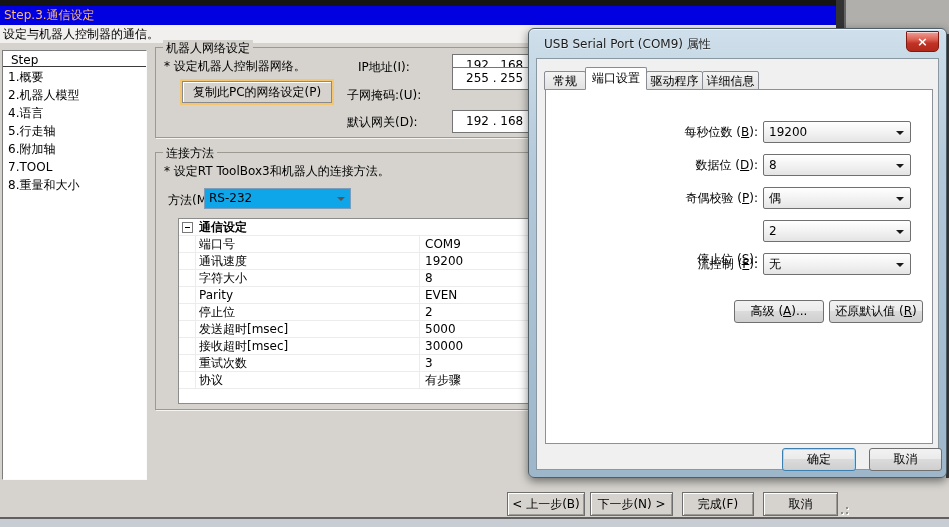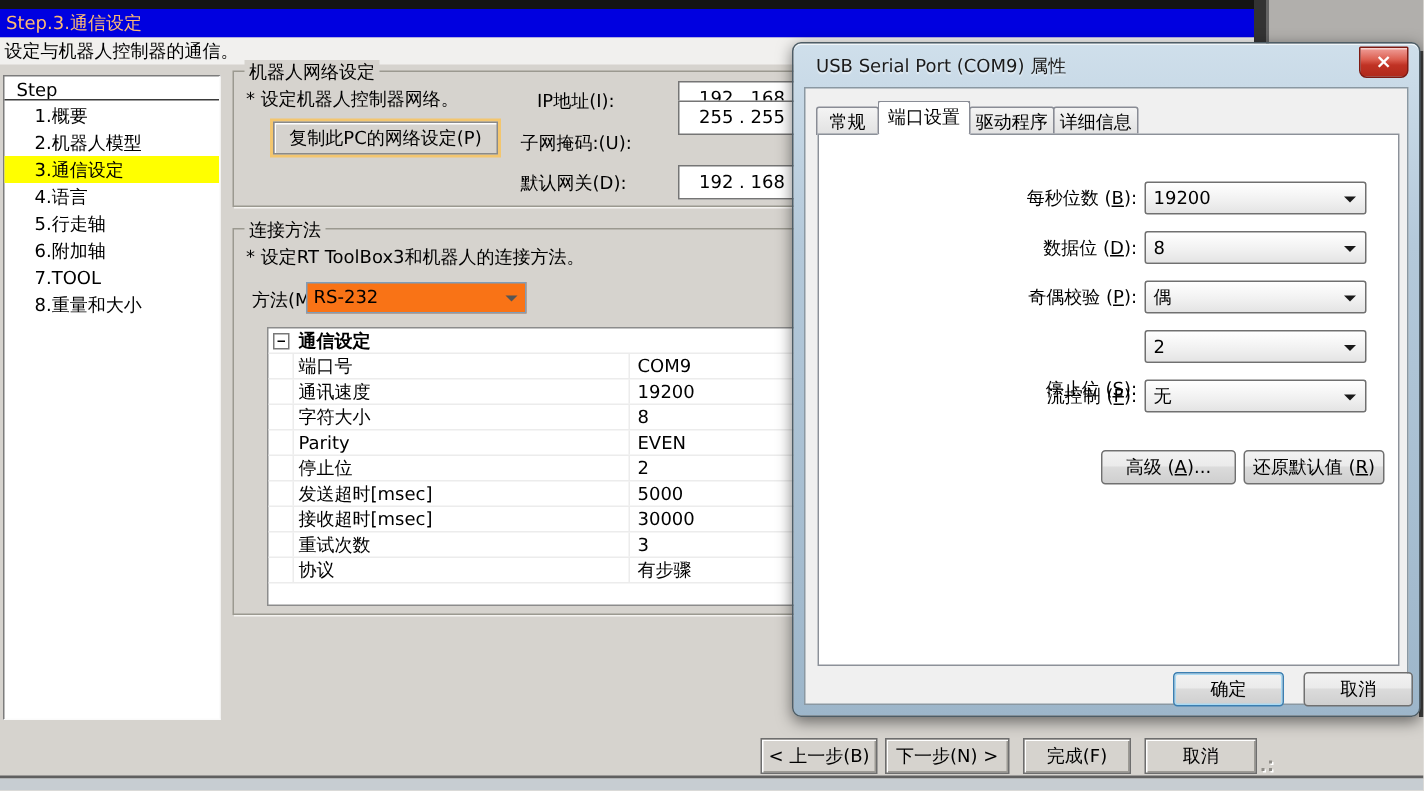--- a/index.html
+++ b/index.html
@@ -21,38 +21,38 @@
   .subtitle-row{ left:0; top:25px; width:836px; height:18px; background:#f1f0ee;
                line-height:18px; padding-left:3px; }
 
   
   .sidebar { left:2px; top:50px; width:145px; height:430px; background:#fff;
              border-top:1px solid #7c7c7c; border-left:1px solid #7c7c7c;
              border-right:1px solid #fbfbfb; border-bottom:1px solid #fbfbfb; }
   .sb-title{ position:absolute; left:8px; top:2px; }
   .sb-line { position:absolute; left:0; right:0; top:15px; height:1px; background:#3a3a3a; }
   .sb-items{ position:absolute; left:0; right:0; top:17px; }
-  .sb-item { height:18px; line-height:18px; padding-left:20px; cursor:default; }
+  .sb-item { height:18px; line-height:18px; padding-left:5px; cursor:default; }
   .sb-item.active { background:#ffff00; }
 
   
   .grp { border:1px solid #9b9990; box-shadow:1px 1px 0 #f5f4f1; }
   .grp-label { position:absolute; top:-8px; left:7px; background:#d6d3ce; padding:0 3px; }
   .grp1 { left:155px; top:47px; width:468px; height:91px; }
   .grp2 { left:155px; top:152px; width:468px; height:258px; }
   .note { white-space:nowrap; }
 
   .copy-btn { left:182px; top:81px; width:150px; height:22px; background:#d6d3ce;
               border:1px solid #8a8a8a; box-shadow:0 0 0 2px #f3c66f, inset 1px 1px 0 #fff;
               text-align:center; line-height:20px; cursor:default; }
   .ip-label { white-space:nowrap; }
   .ip-field { width:95px; height:23px; background:#fff; border:1px solid #757575;
               line-height:21px; padding-left:13px; }
 
-  .method-combo { left:204px; top:188px; width:147px; height:21px; background:#f97316;
+  .method-combo { left:204px; top:188px; width:147px; height:21px; background:#0ea5e9;
               border:1px solid #7f9db9; line-height:19px; padding-left:4px; }
   .method-combo .arr { position:absolute; right:5px; top:8px; width:0; height:0;
               border-left:4px solid transparent; border-right:4px solid transparent;
               border-top:4px solid #555; }
 
   
   .grid { left:178px; top:218px; width:370px; height:186px; background:#fff;
           border:1px solid #8c8c8c; }
   .grid-header { display:flex; align-items:center; height:17px; border-bottom:1px solid #ececec; }
   .expander { width:11px; height:11px; border:1px solid #787878; background:#fff;
@@ -117,21 +117,20 @@
   <div class="abs edge-strip"></div>
   <div class="abs corner-block"></div>
   <div class="abs subtitle-row">设定与机器人控制器的通信。</div>
 
   <div class="abs sidebar">
     <div class="sb-title">Step</div>
     <div class="sb-line"></div>
     <div class="sb-items" id="sidebar-items">
         <div class="sb-item">1.概要</div>
         <div class="sb-item">2.机器人模型</div>
-        <div class="sb-item active">3.通信设定</div>
         <div class="sb-item">4.语言</div>
         <div class="sb-item">5.行走轴</div>
         <div class="sb-item">6.附加轴</div>
         <div class="sb-item">7.TOOL</div>
         <div class="sb-item">8.重量和大小</div>
       </div>
   </div>
 
   <div class="abs grp grp1">
     <div class="grp-label">机器人网络设定</div>

